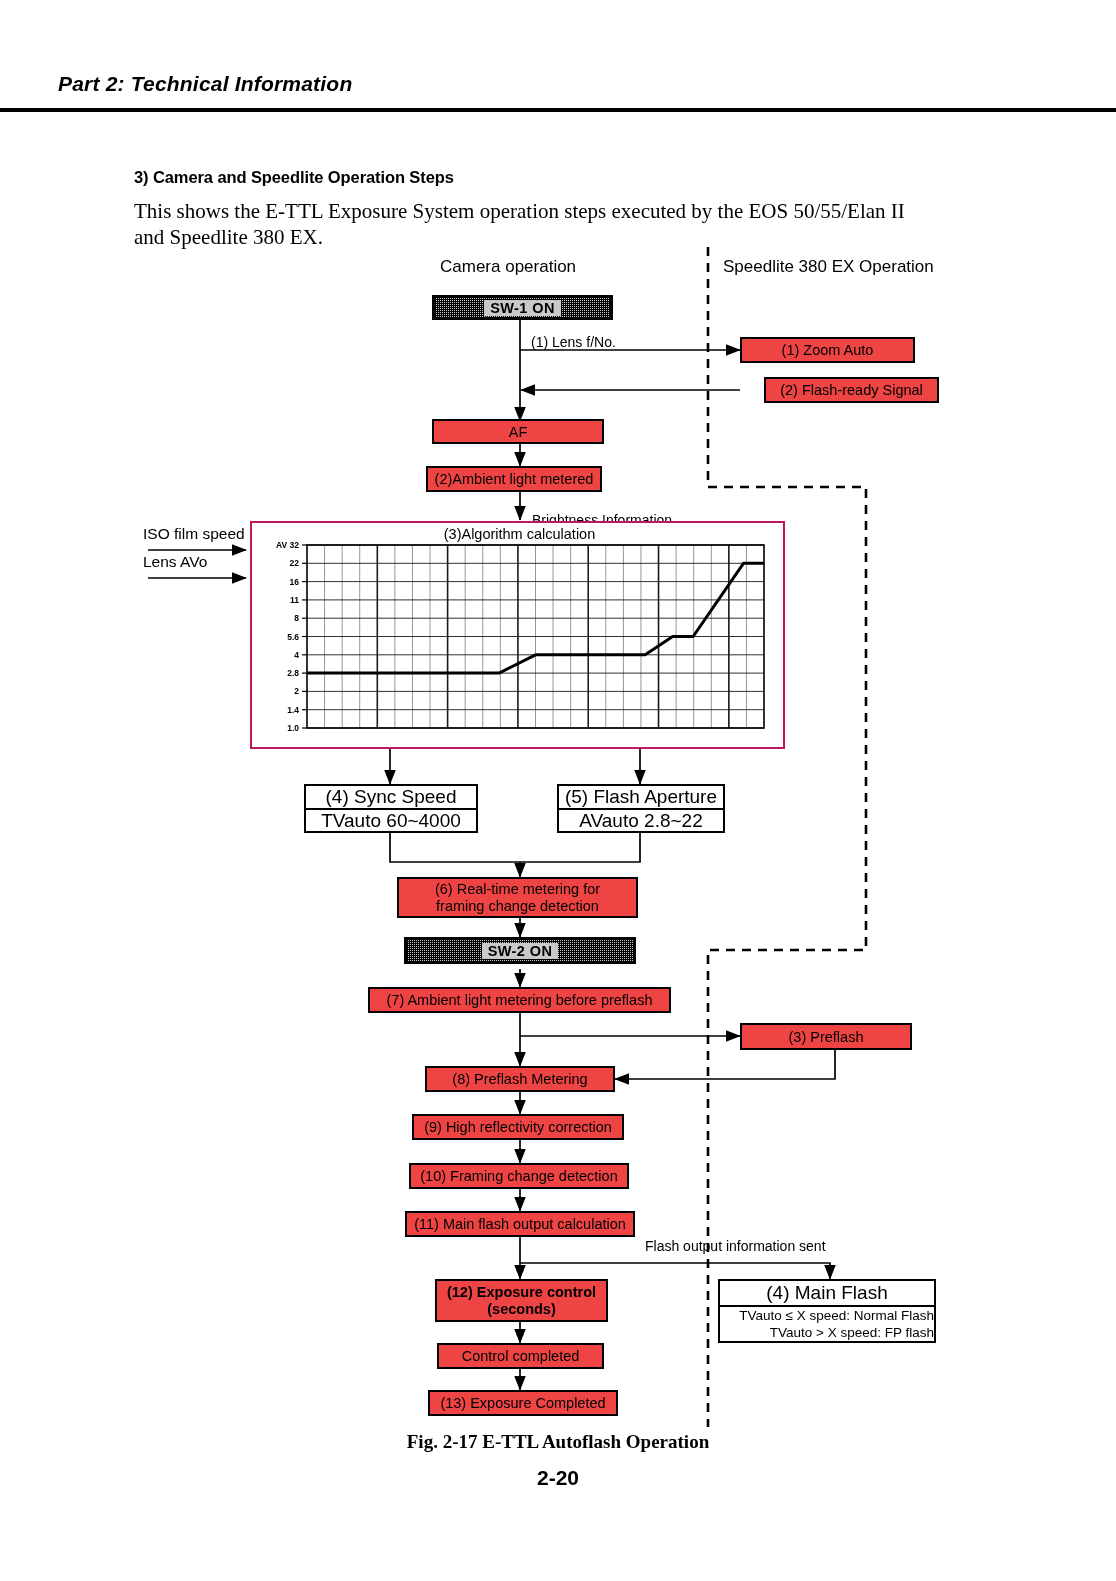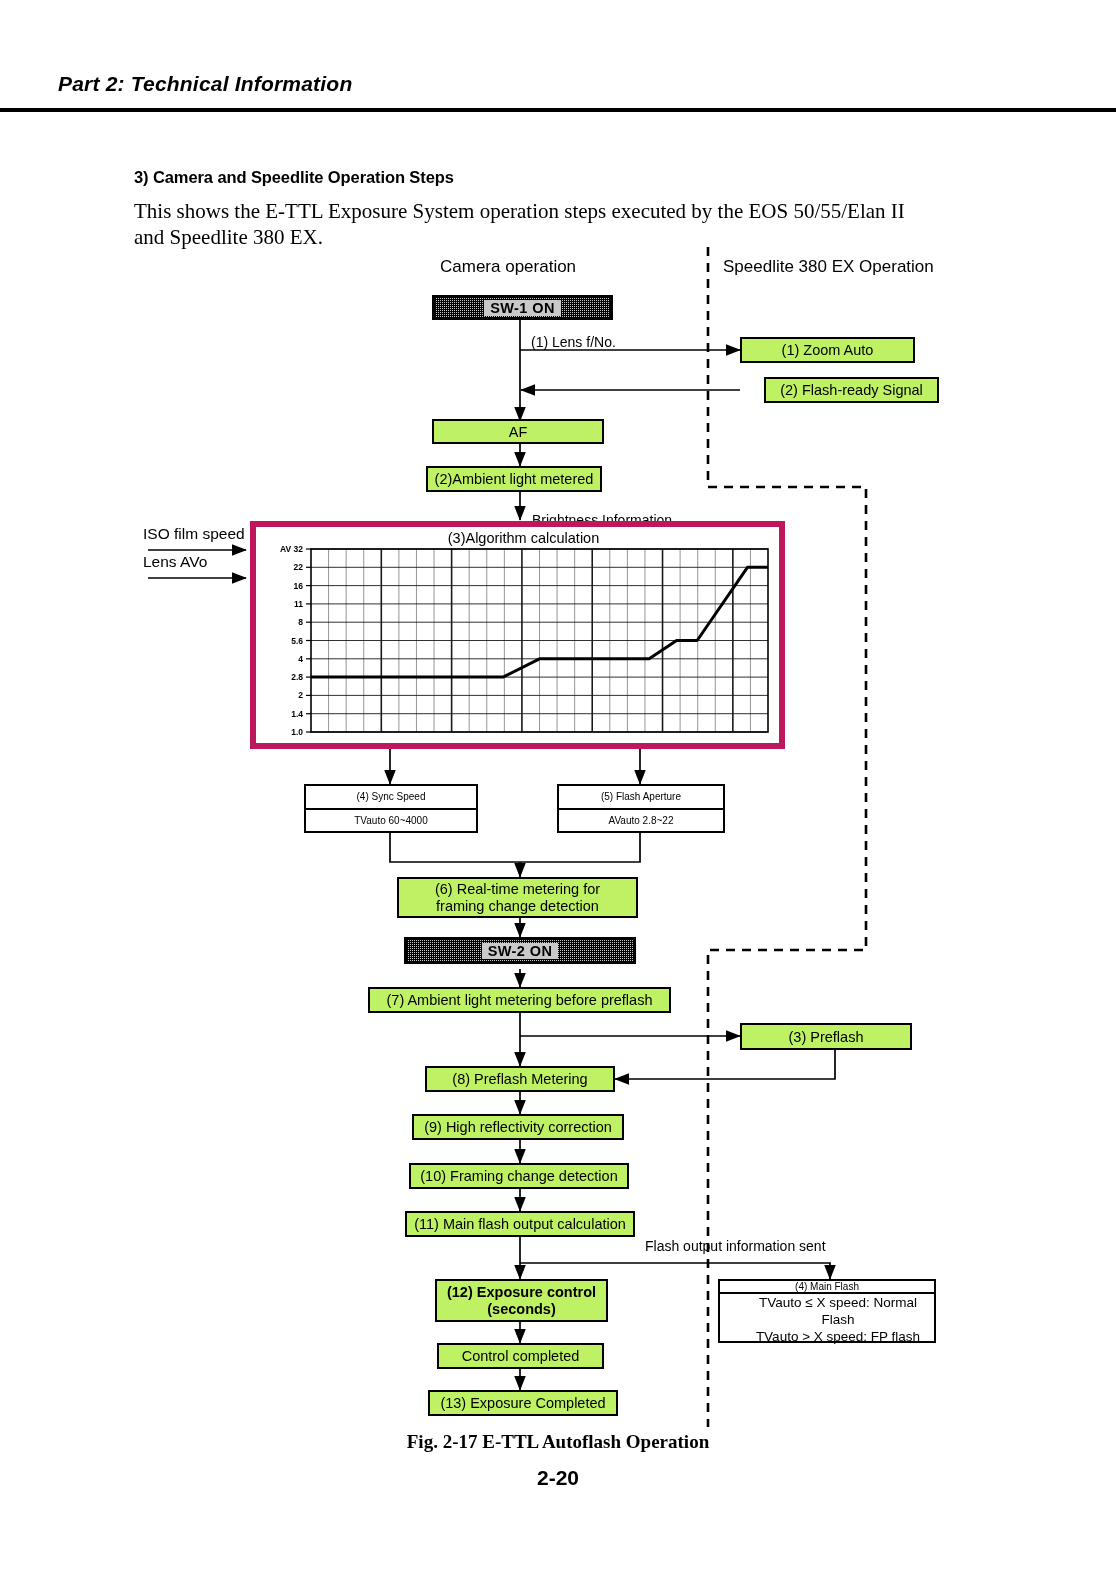--- a/index.html
+++ b/index.html
@@ -32,21 +32,21 @@
   
   .col-title{font-size:17px;}
   #camera-col-title{left:440px;top:257px;}
   #speedlite-col-title{left:723px;top:257px;}
 
   
   #divider-svg{left:0;top:0;width:1116px;height:1581px;pointer-events:none;}
 
   
   .box{
-    box-sizing:border-box;border:2.5px solid #000;background:#bef264;
+    box-sizing:border-box;border:2.5px solid #000;background:#ef4444;
     display:flex;align-items:center;justify-content:center;
     font-size:14.5px;text-align:center;line-height:16px;
   }
   .box.two-line{flex-direction:column;line-height:17px;}
 
   
   .sw-box{
     box-sizing:border-box;border:3px solid #000;
     display:flex;align-items:center;justify-content:center;
     font-size:14.5px;font-weight:bold;letter-spacing:.4px;
@@ -60,28 +60,28 @@
     background:#c9c9c9;padding:0 6px;
   }
 
   
   .stack{
     box-sizing:border-box;border:2.5px solid #000;background:#fff;
     display:flex;flex-direction:column;
   }
   .stack > div{
     flex:1;display:flex;align-items:center;justify-content:center;
-    font-size:10px;text-align:center;
+    font-size:19px;text-align:center;
   }
   .stack > div + div{border-top:2px solid #000;}
 
   
   #algorithm-block{
     left:250px;top:521px;width:535px;height:228px;
-    box-sizing:border-box;border:6px solid #be185d;background:#fff;
+    box-sizing:border-box;border:2px solid #be185d;background:#fff;
   }
   #algorithm-title{left:0;top:3px;width:535px;text-align:center;font-size:14.5px;}
   #graph-svg{left:0px;top:0px;width:535px;height:228px;}
 
   
   .input-label{font-size:15.5px;}
   #iso-label{left:143px;top:525px;}
   #lens-label{left:143px;top:553px;}
 
   
@@ -331,20 +331,20 @@
 <div class="abs box" style="left:764px;top:377px;width:175px;height:26px;">
   <span>(2) Flash-ready Signal</span>
 </div>
 
 <div class="abs box" style="left:740px;top:1023px;width:172px;height:27px;">
   <span>(3) Preflash</span>
 </div>
 
 <div class="abs stack" style="left:718px;top:1279px;width:218px;height:64px;">
   <div>(4) Main Flash</div>
-  <div style="flex-direction:column;align-items:center;justify-content:center;padding-left:22px;font-size:13.5px;line-height:17px;">
+  <div style="flex-direction:column;align-items:flex-end;justify-content:center;padding-left:5px;font-size:13.5px;line-height:17px;">
     <span>TVauto ≤ X speed: Normal Flash</span>
     <span>TVauto &gt; X speed: FP flash</span>
   </div>
 </div>
 
 <div class="abs" id="fig-caption">Fig. 2-17 E-TTL Autoflash Operation</div>
 <div class="abs" id="page-number">2-20</div>
 
 </body></html>

